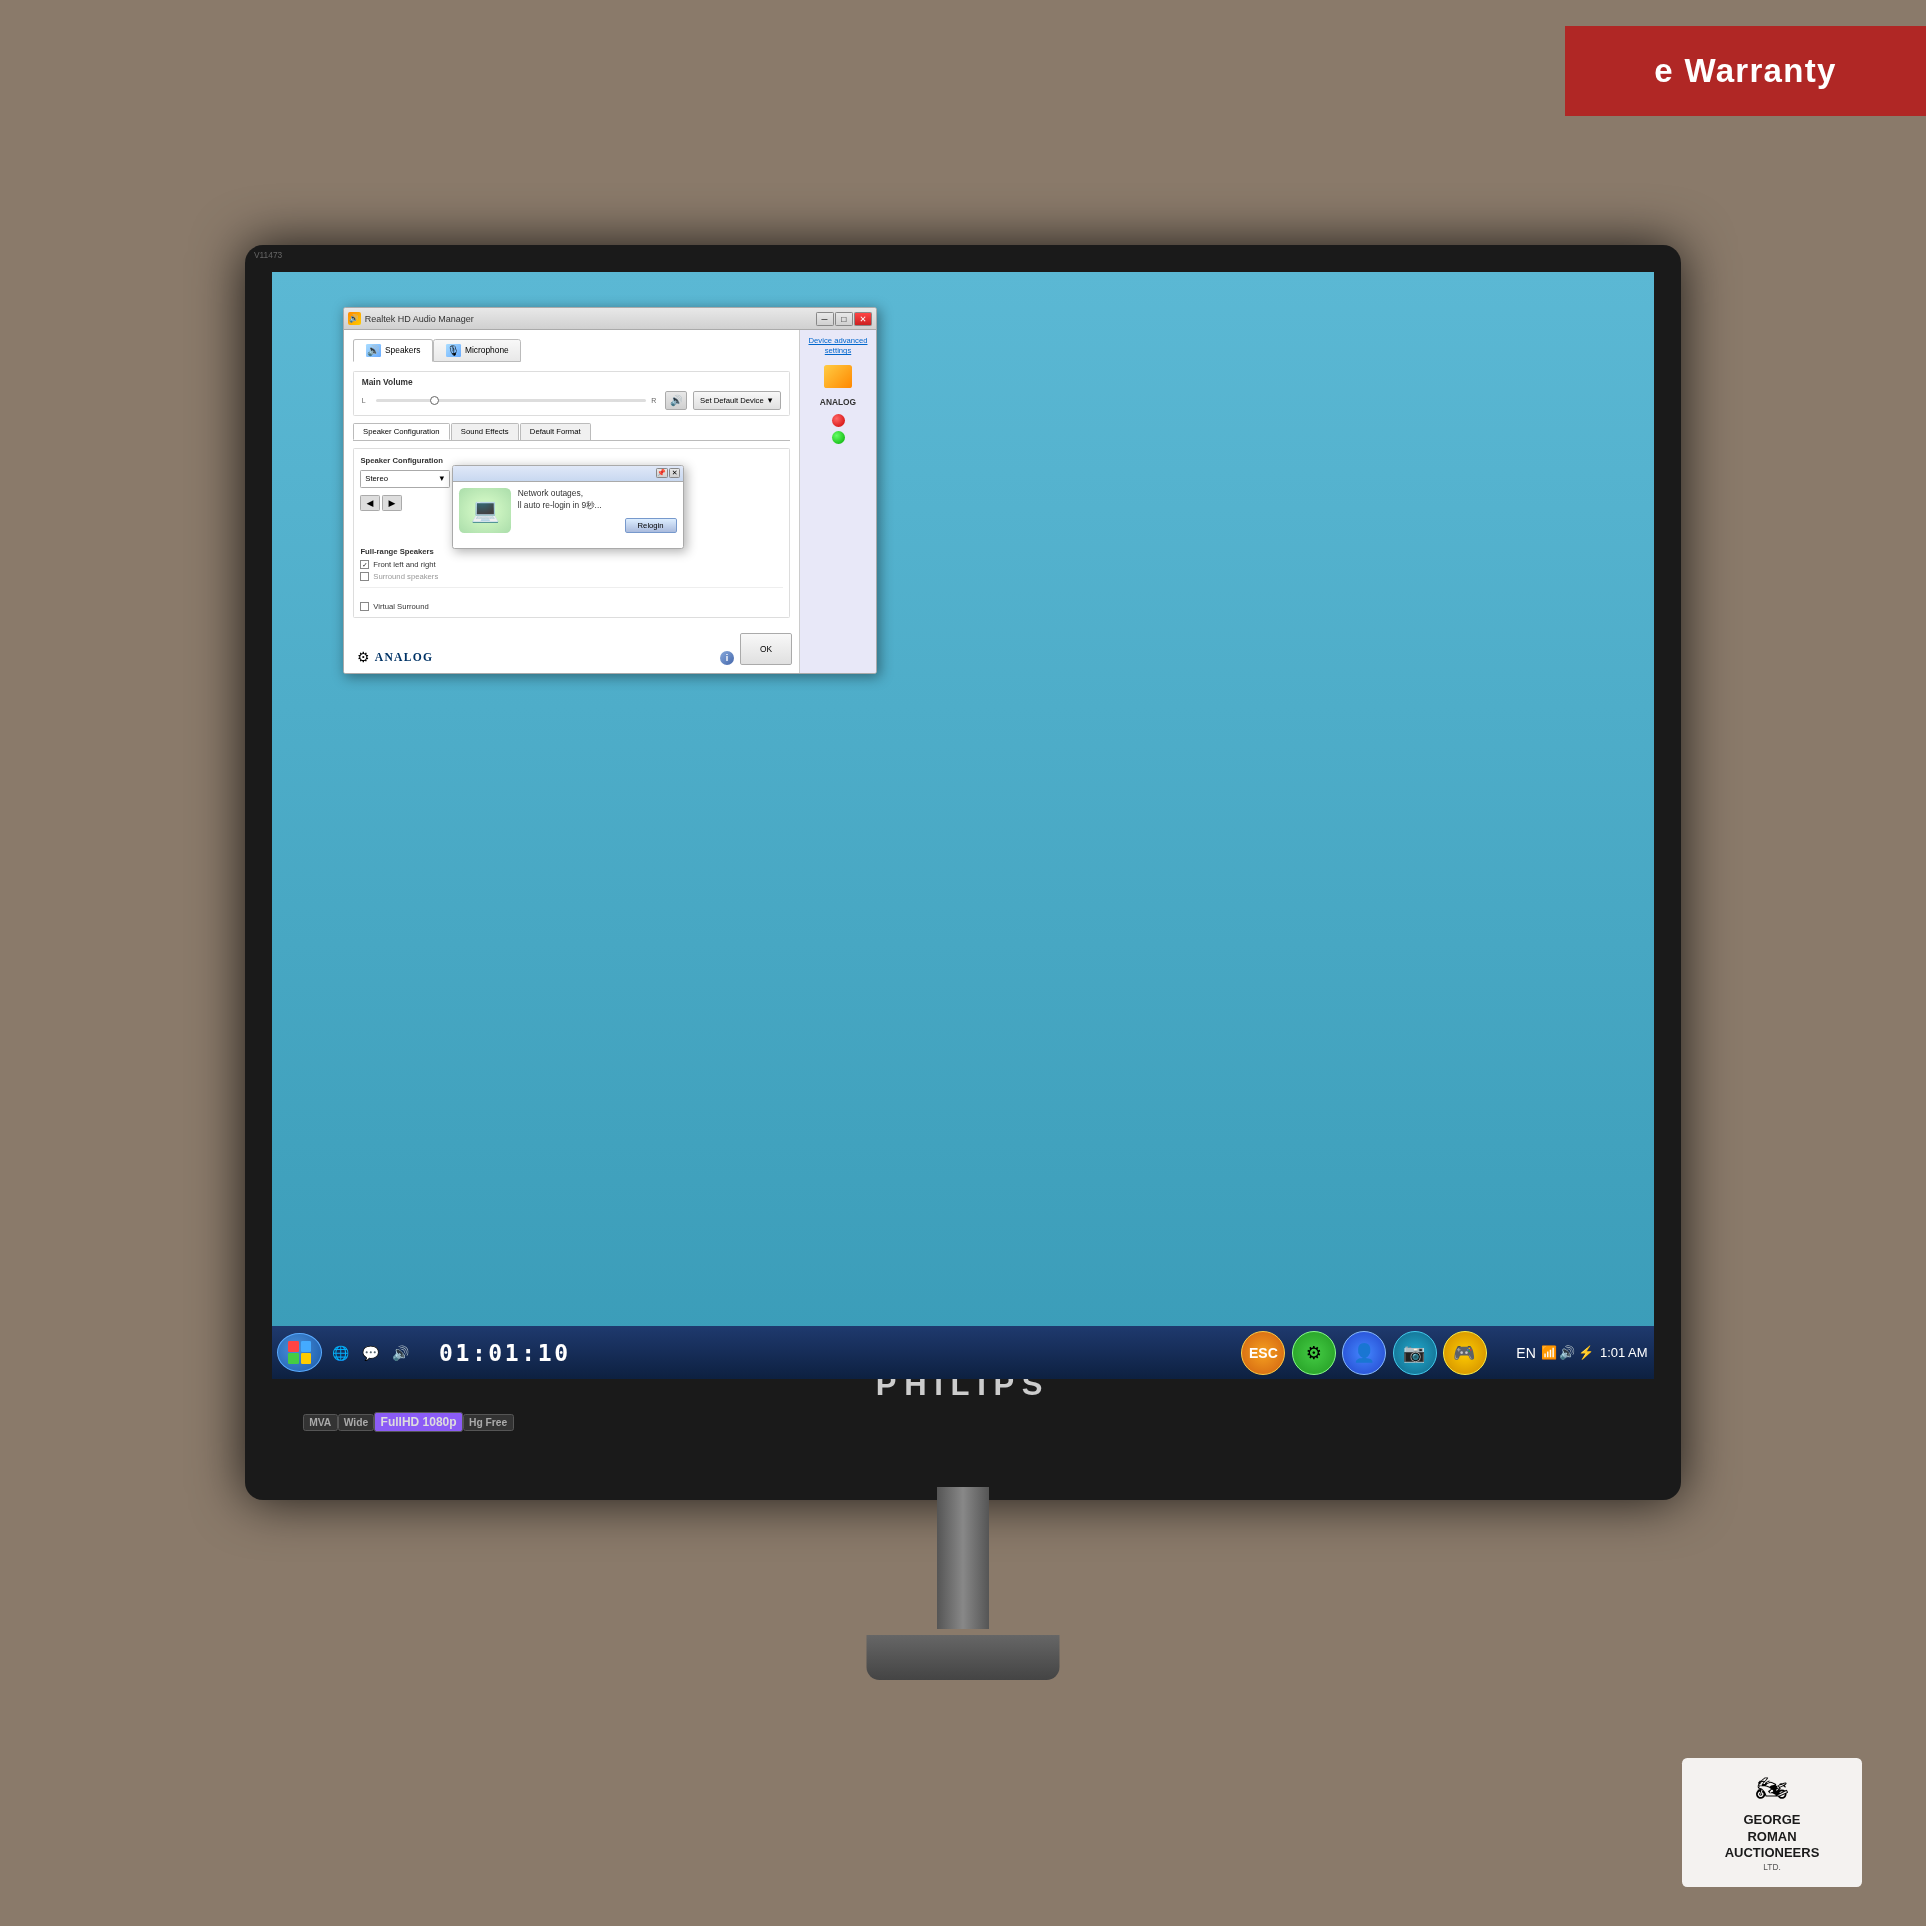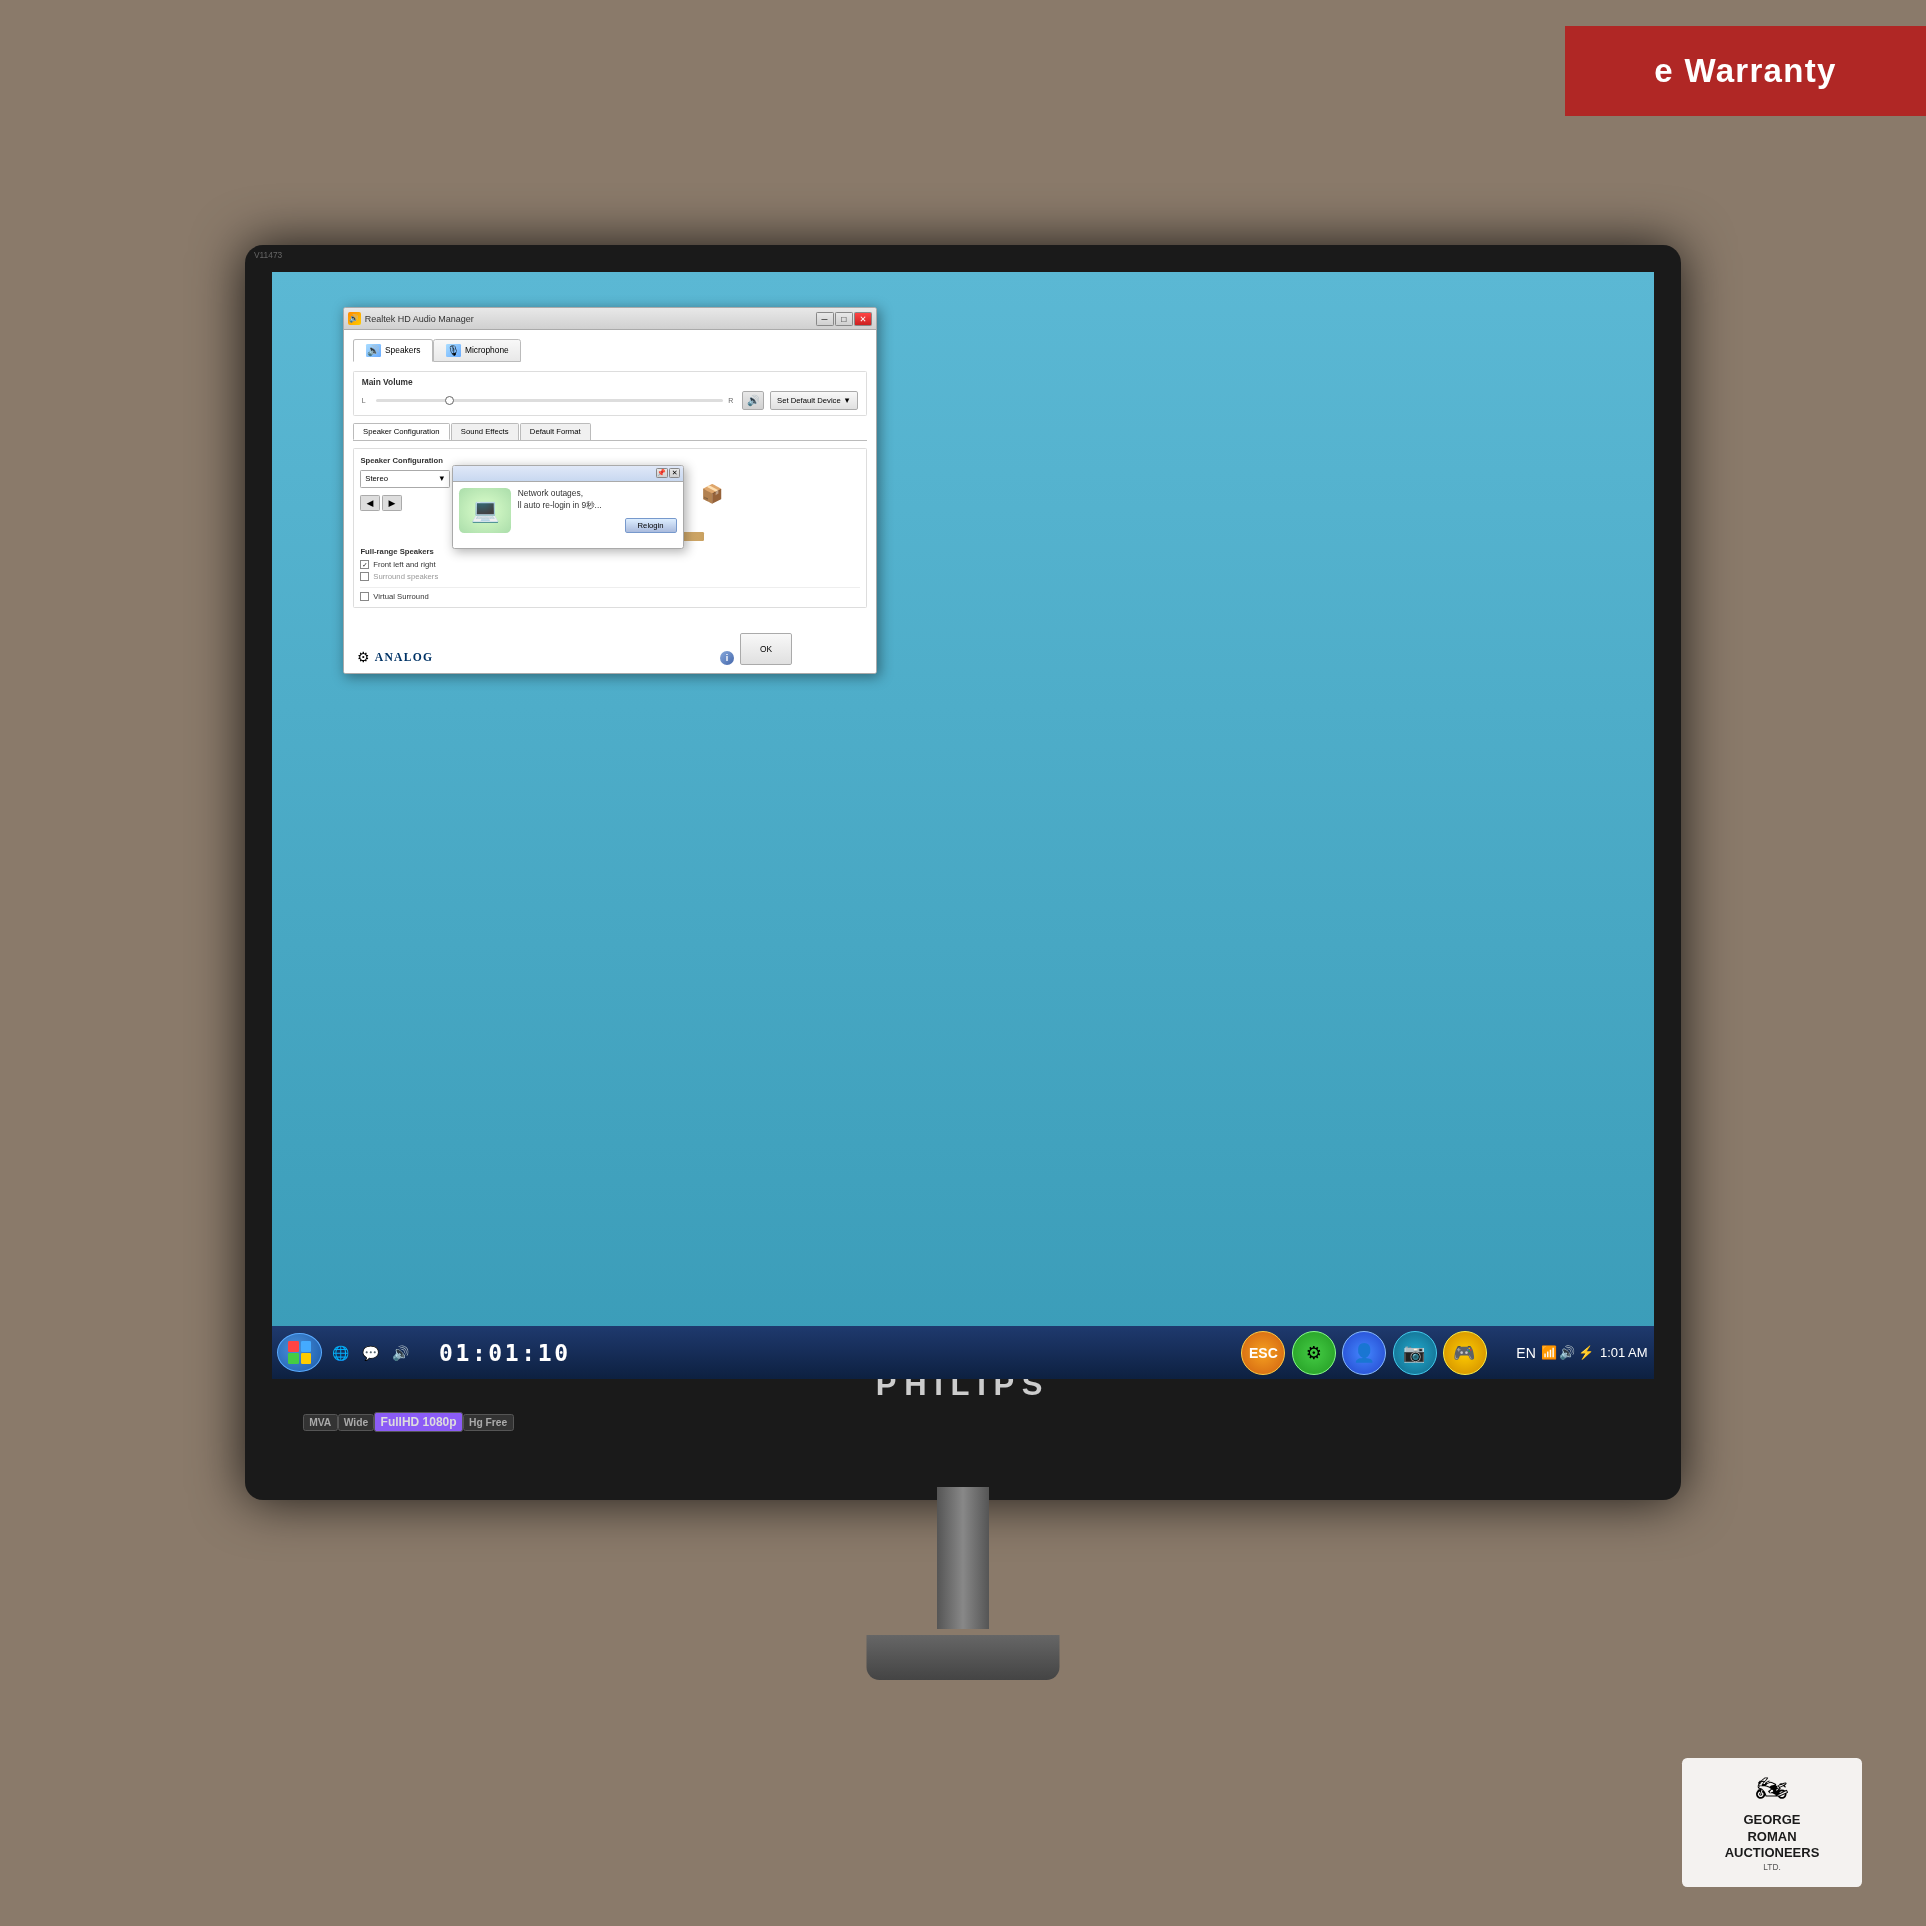--- a/index.html
+++ b/index.html
@@ -498,21 +498,21 @@
     .checkbox-label.disabled {
       color: #999;
     }
 
     
     .virtual-surround-row {
       display: flex;
       align-items: center;
       gap: 3.9px;
       margin-top: 6.4px;
-      padding-top: 4px;
+      padding-top: 14px;
       border-top: 0.6px solid #eee;
     }
 
     
     .analog-label {
       font-size: 8.4px;
       font-weight: bold;
       color: #333;
       margin-bottom: 6.4px;
     }
@@ -912,20 +912,27 @@
             <span class="realtek-logo-text">ANALOG</span>
           </div>
 
           <div class="info-icon">i</div>
 
           <div class="ok-btn">
             <span>OK</span>
           </div>
         </div>
 
+        <div class="window-sidebar">
+          <div class="device-advanced-link">Device advanced settings</div>
+          <div style="width:28px;height:23px;background:linear-gradient(135deg,#ffcc44,#ff8800);border-radius:2.6px;margin-bottom:9px;"></div>
+          <div class="analog-label">ANALOG</div>
+          <div class="analog-indicator analog-red"></div>
+          <div class="analog-indicator analog-green"></div>
+        </div>
       </div>
     </div>
 
     <div class="popup-dialog">
       <div class="popup-titlebar">
         <div class="popup-ctrl">📌</div>
         <div class="popup-ctrl">✕</div>
       </div>
       <div class="popup-content">
         <div class="popup-illustration">💻</div>

